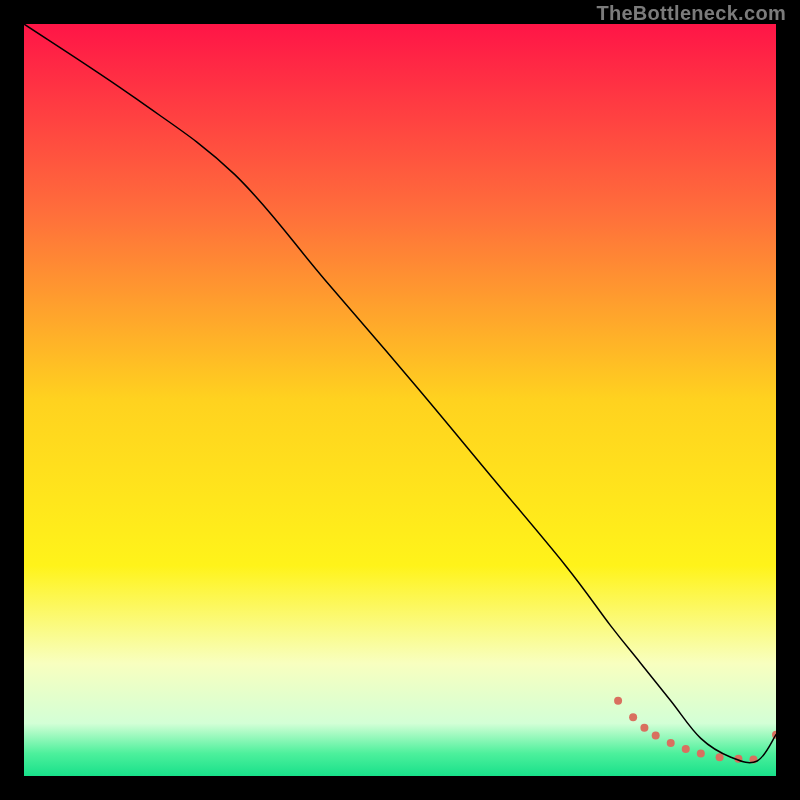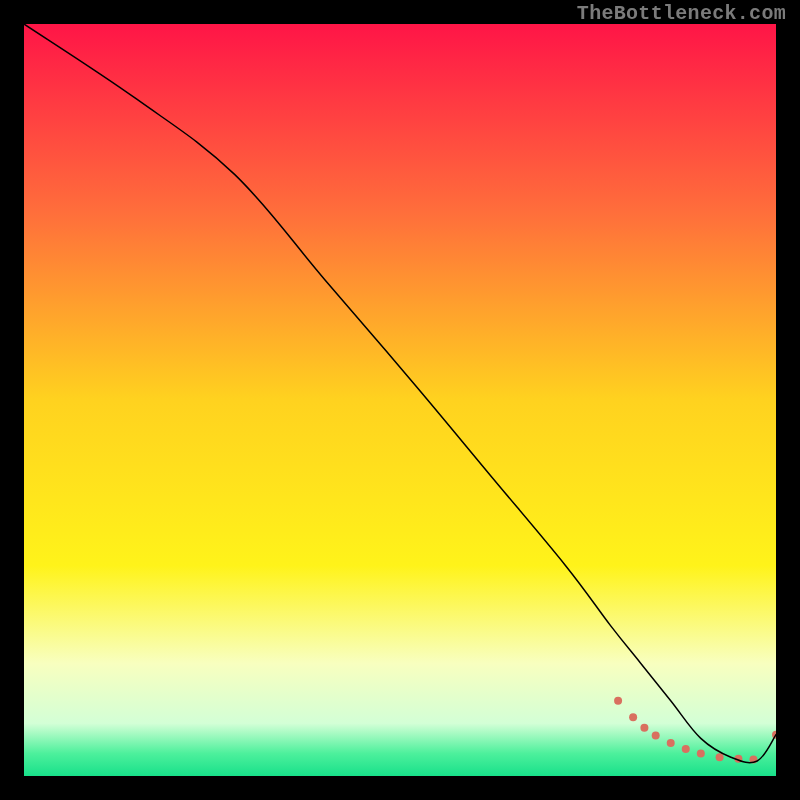--- a/index.html
+++ b/index.html
@@ -12,21 +12,21 @@
   }
   .stage {
     position: relative;
     width: 800px;
     height: 800px;
   }
   .watermark {
     position: absolute;
     top: 2px;
     right: 14px;
-    font-family: Liberation Mono, monospace;
+    font-family: Liberation Sans, sans-serif;
     font-size: 20px;
     font-weight: 700;
     color: #7b7b7b;
     letter-spacing: 0.3px;
     user-select: none;
   }
   .plot {
     position: absolute;
     top: 24px;
     left: 24px;

